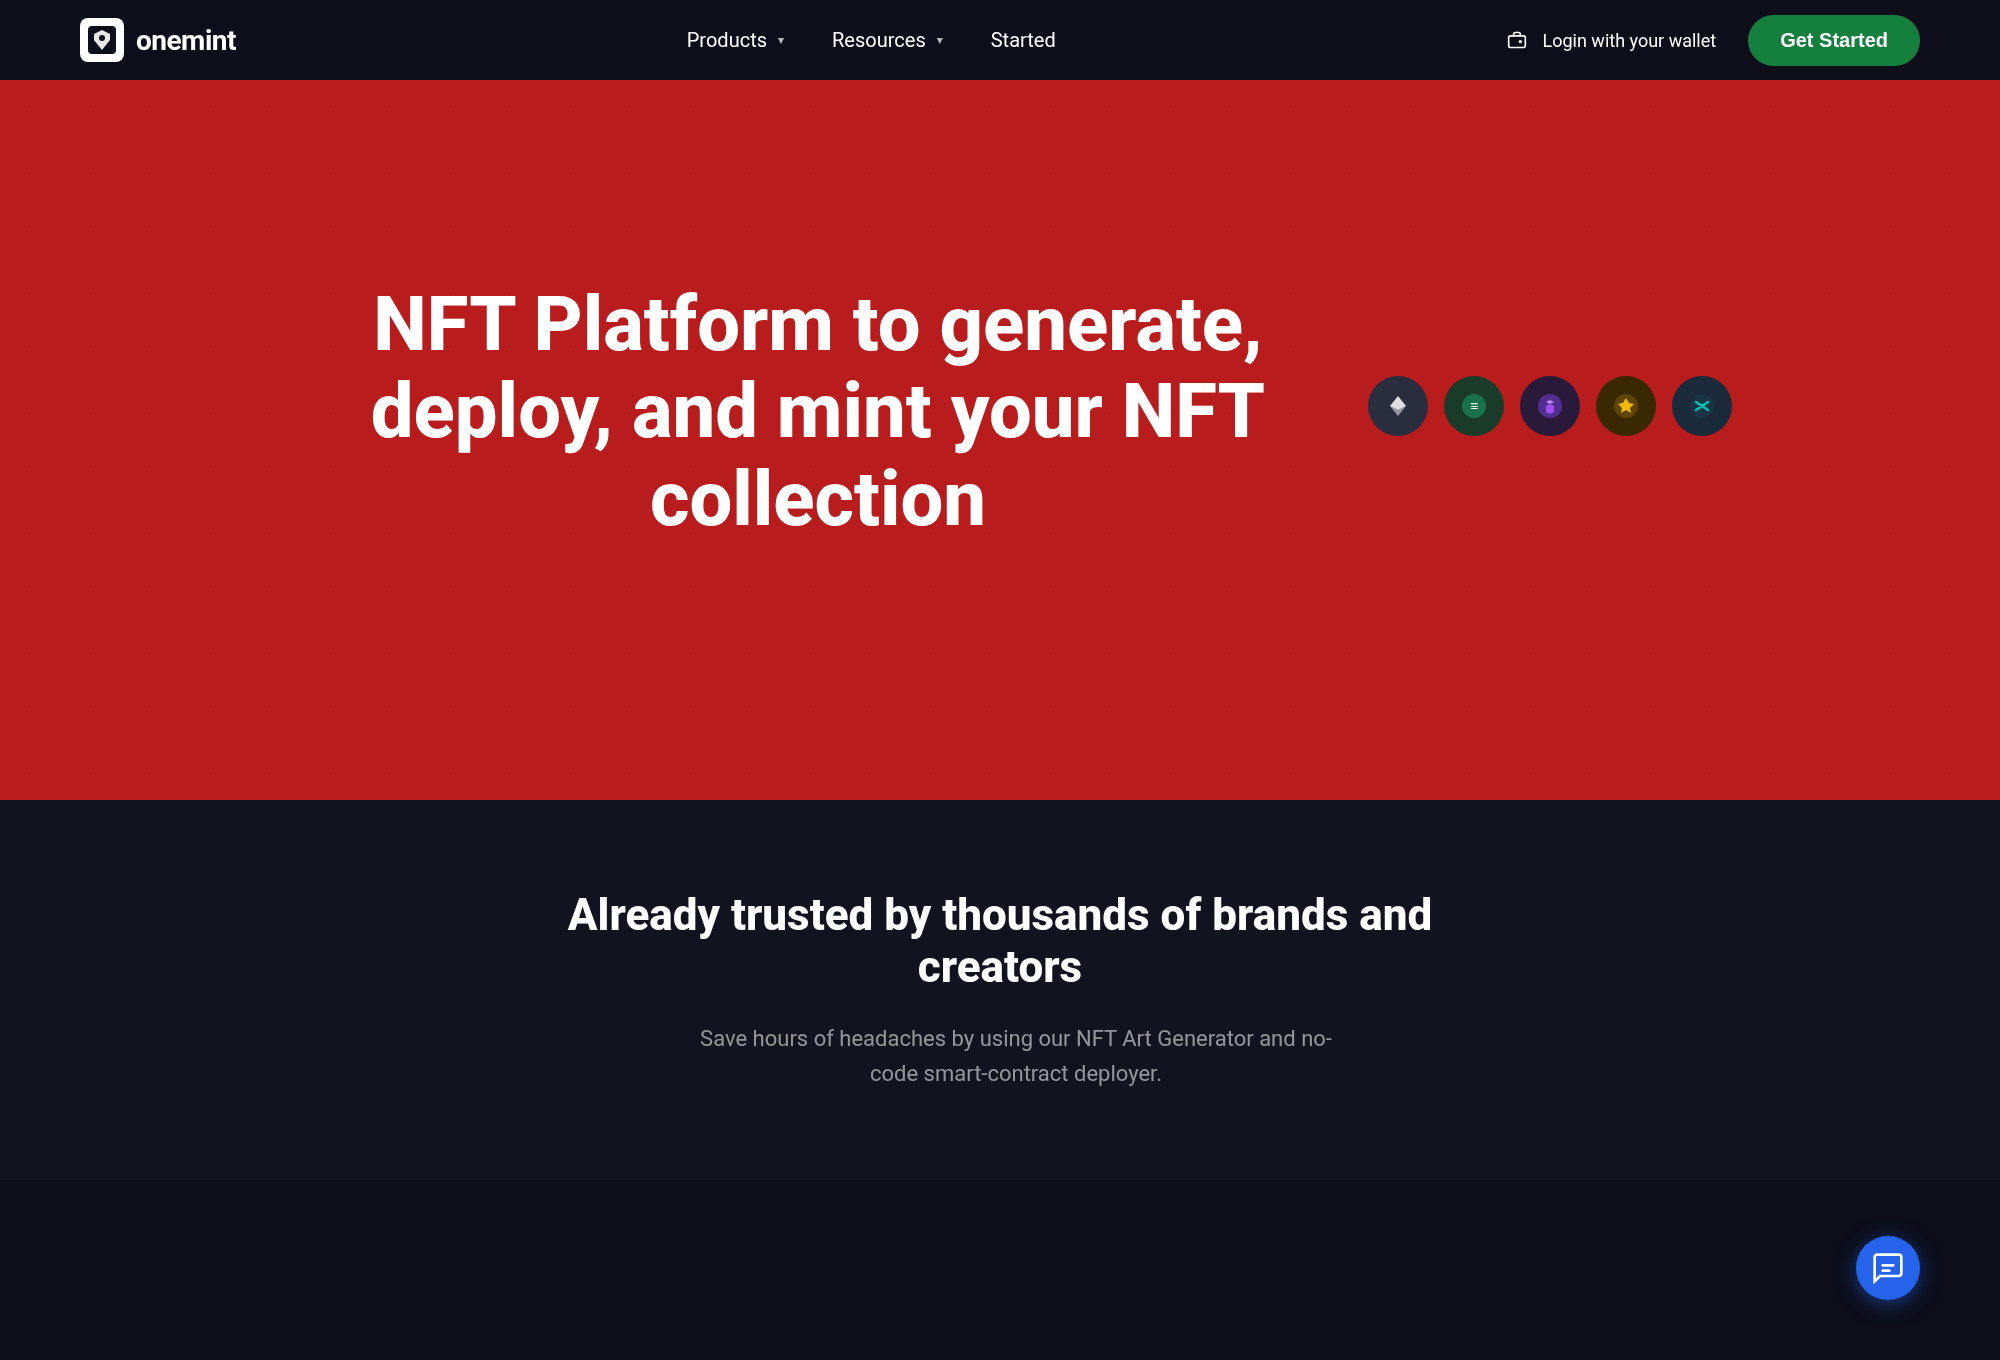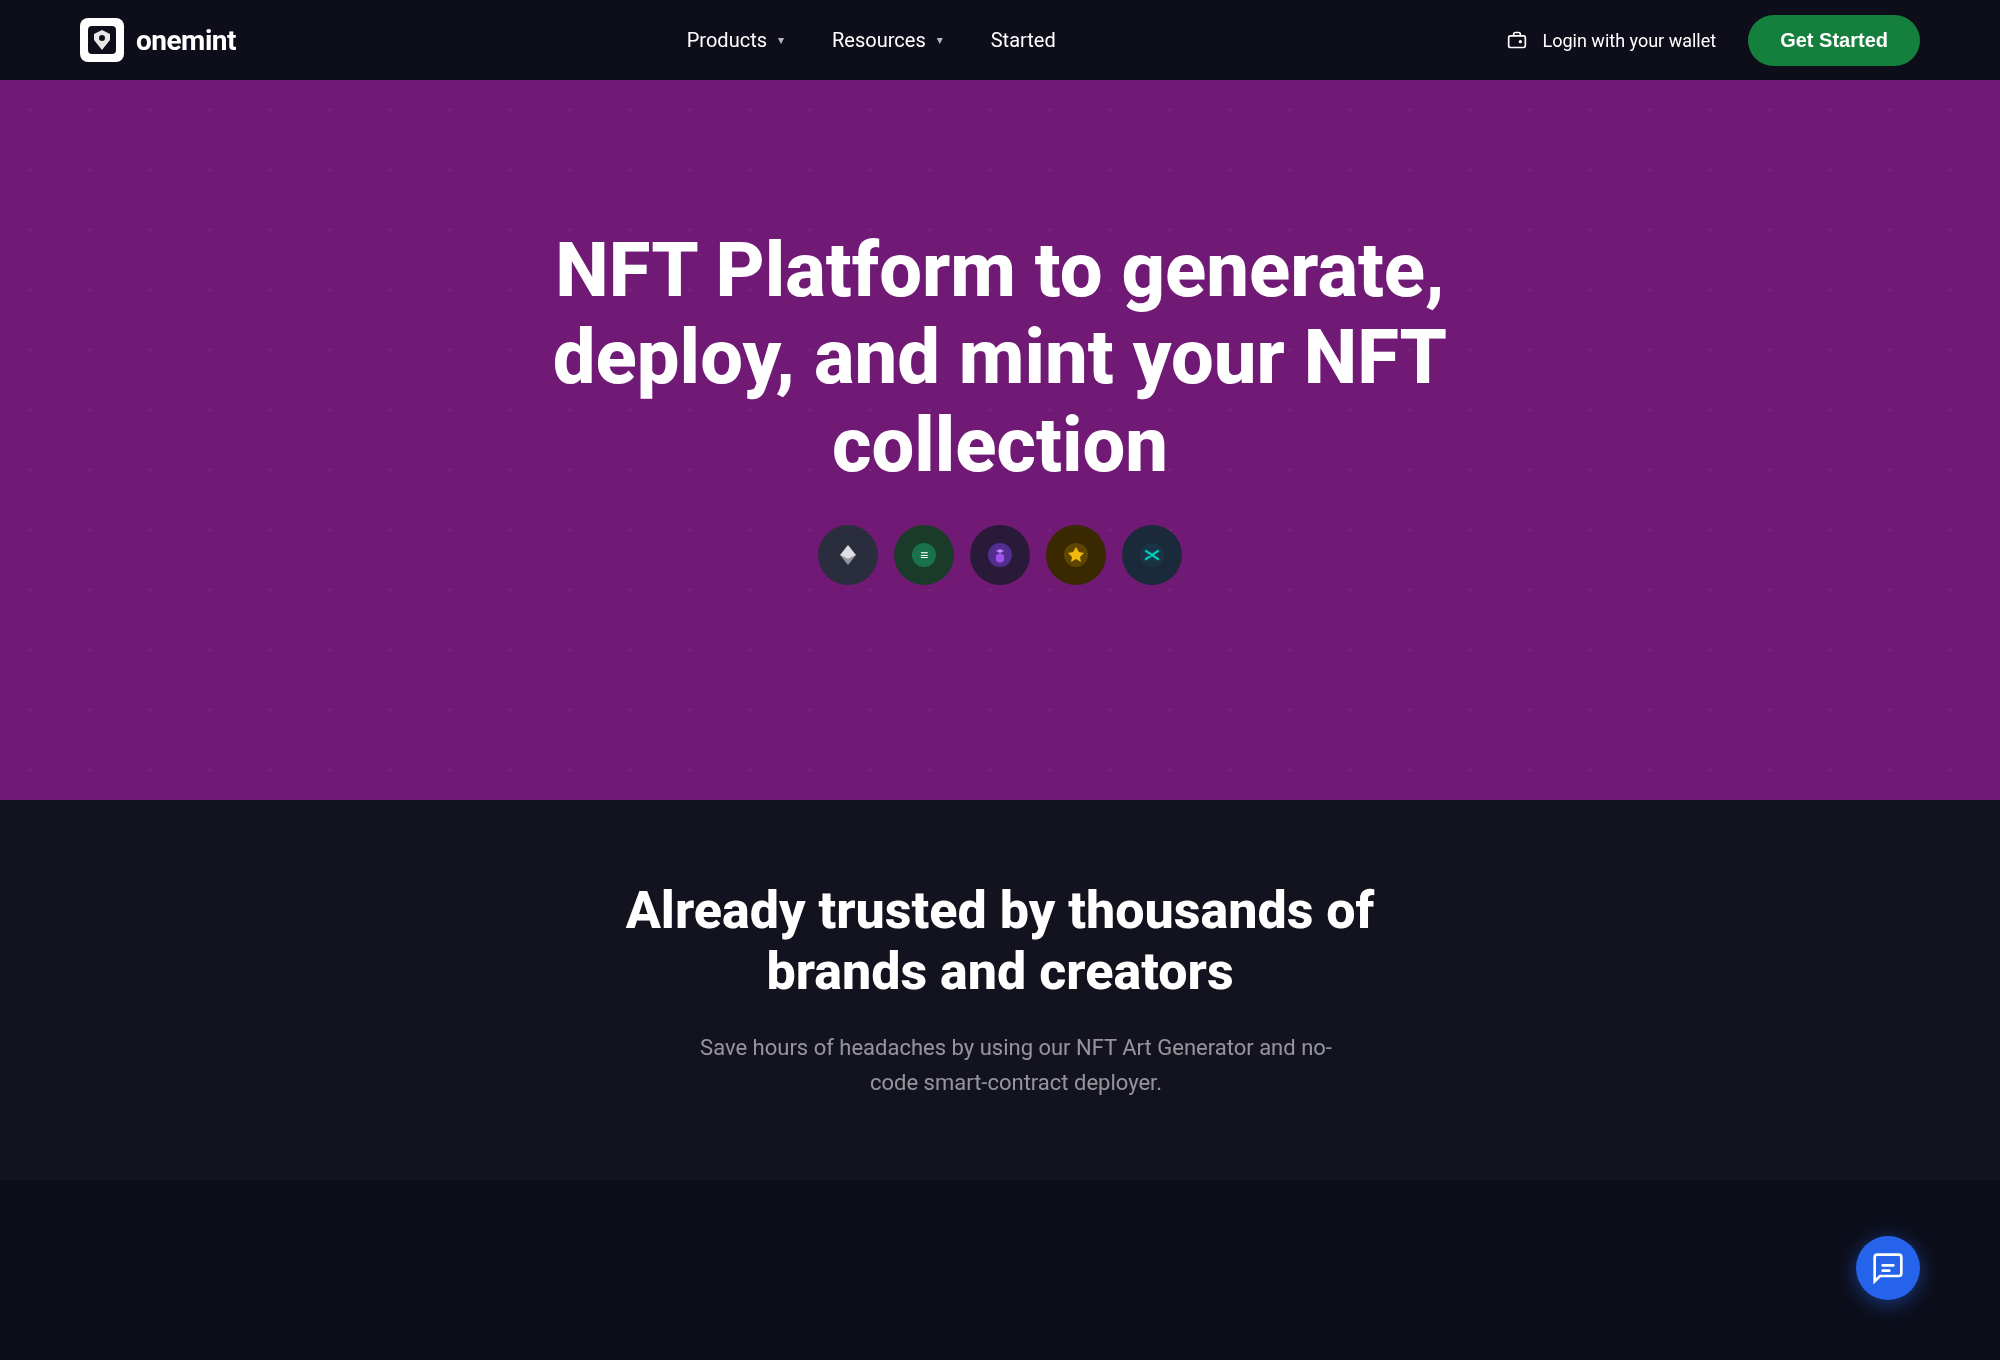--- a/index.html
+++ b/index.html
@@ -101,24 +101,24 @@
       border-radius: 40px;
       padding: 14px 32px;
       font-size: 20px;
       font-weight: 700;
       cursor: pointer;
       white-space: nowrap;
     }
 
     
     .hero {
-      background-color: #701a75;
+      background-color: #b91c1c;
       min-height: 720px;
       display: flex;
-      flex-direction: column;
+      flex-direction: row;
       align-items: center;
       justify-content: center;
       text-align: center;
       padding: 80px 40px 100px;
       position: relative;
       overflow: hidden;
     }
 
     
     .hero::before {
@@ -213,21 +213,21 @@
       display: flex;
       flex-direction: column;
       align-items: center;
       justify-content: center;
       text-align: center;
       padding: 80px 40px;
       position: relative;
     }
 
     .trusted-title {
-      font-size: 52px;
+      font-size: 44px;
       font-weight: 800;
       margin-bottom: 28px;
       max-width: 900px;
     }
 
     .trusted-subtitle {
       font-size: 22px;
       color: rgba(255,255,255,0.55);
       max-width: 640px;
       line-height: 1.6;

